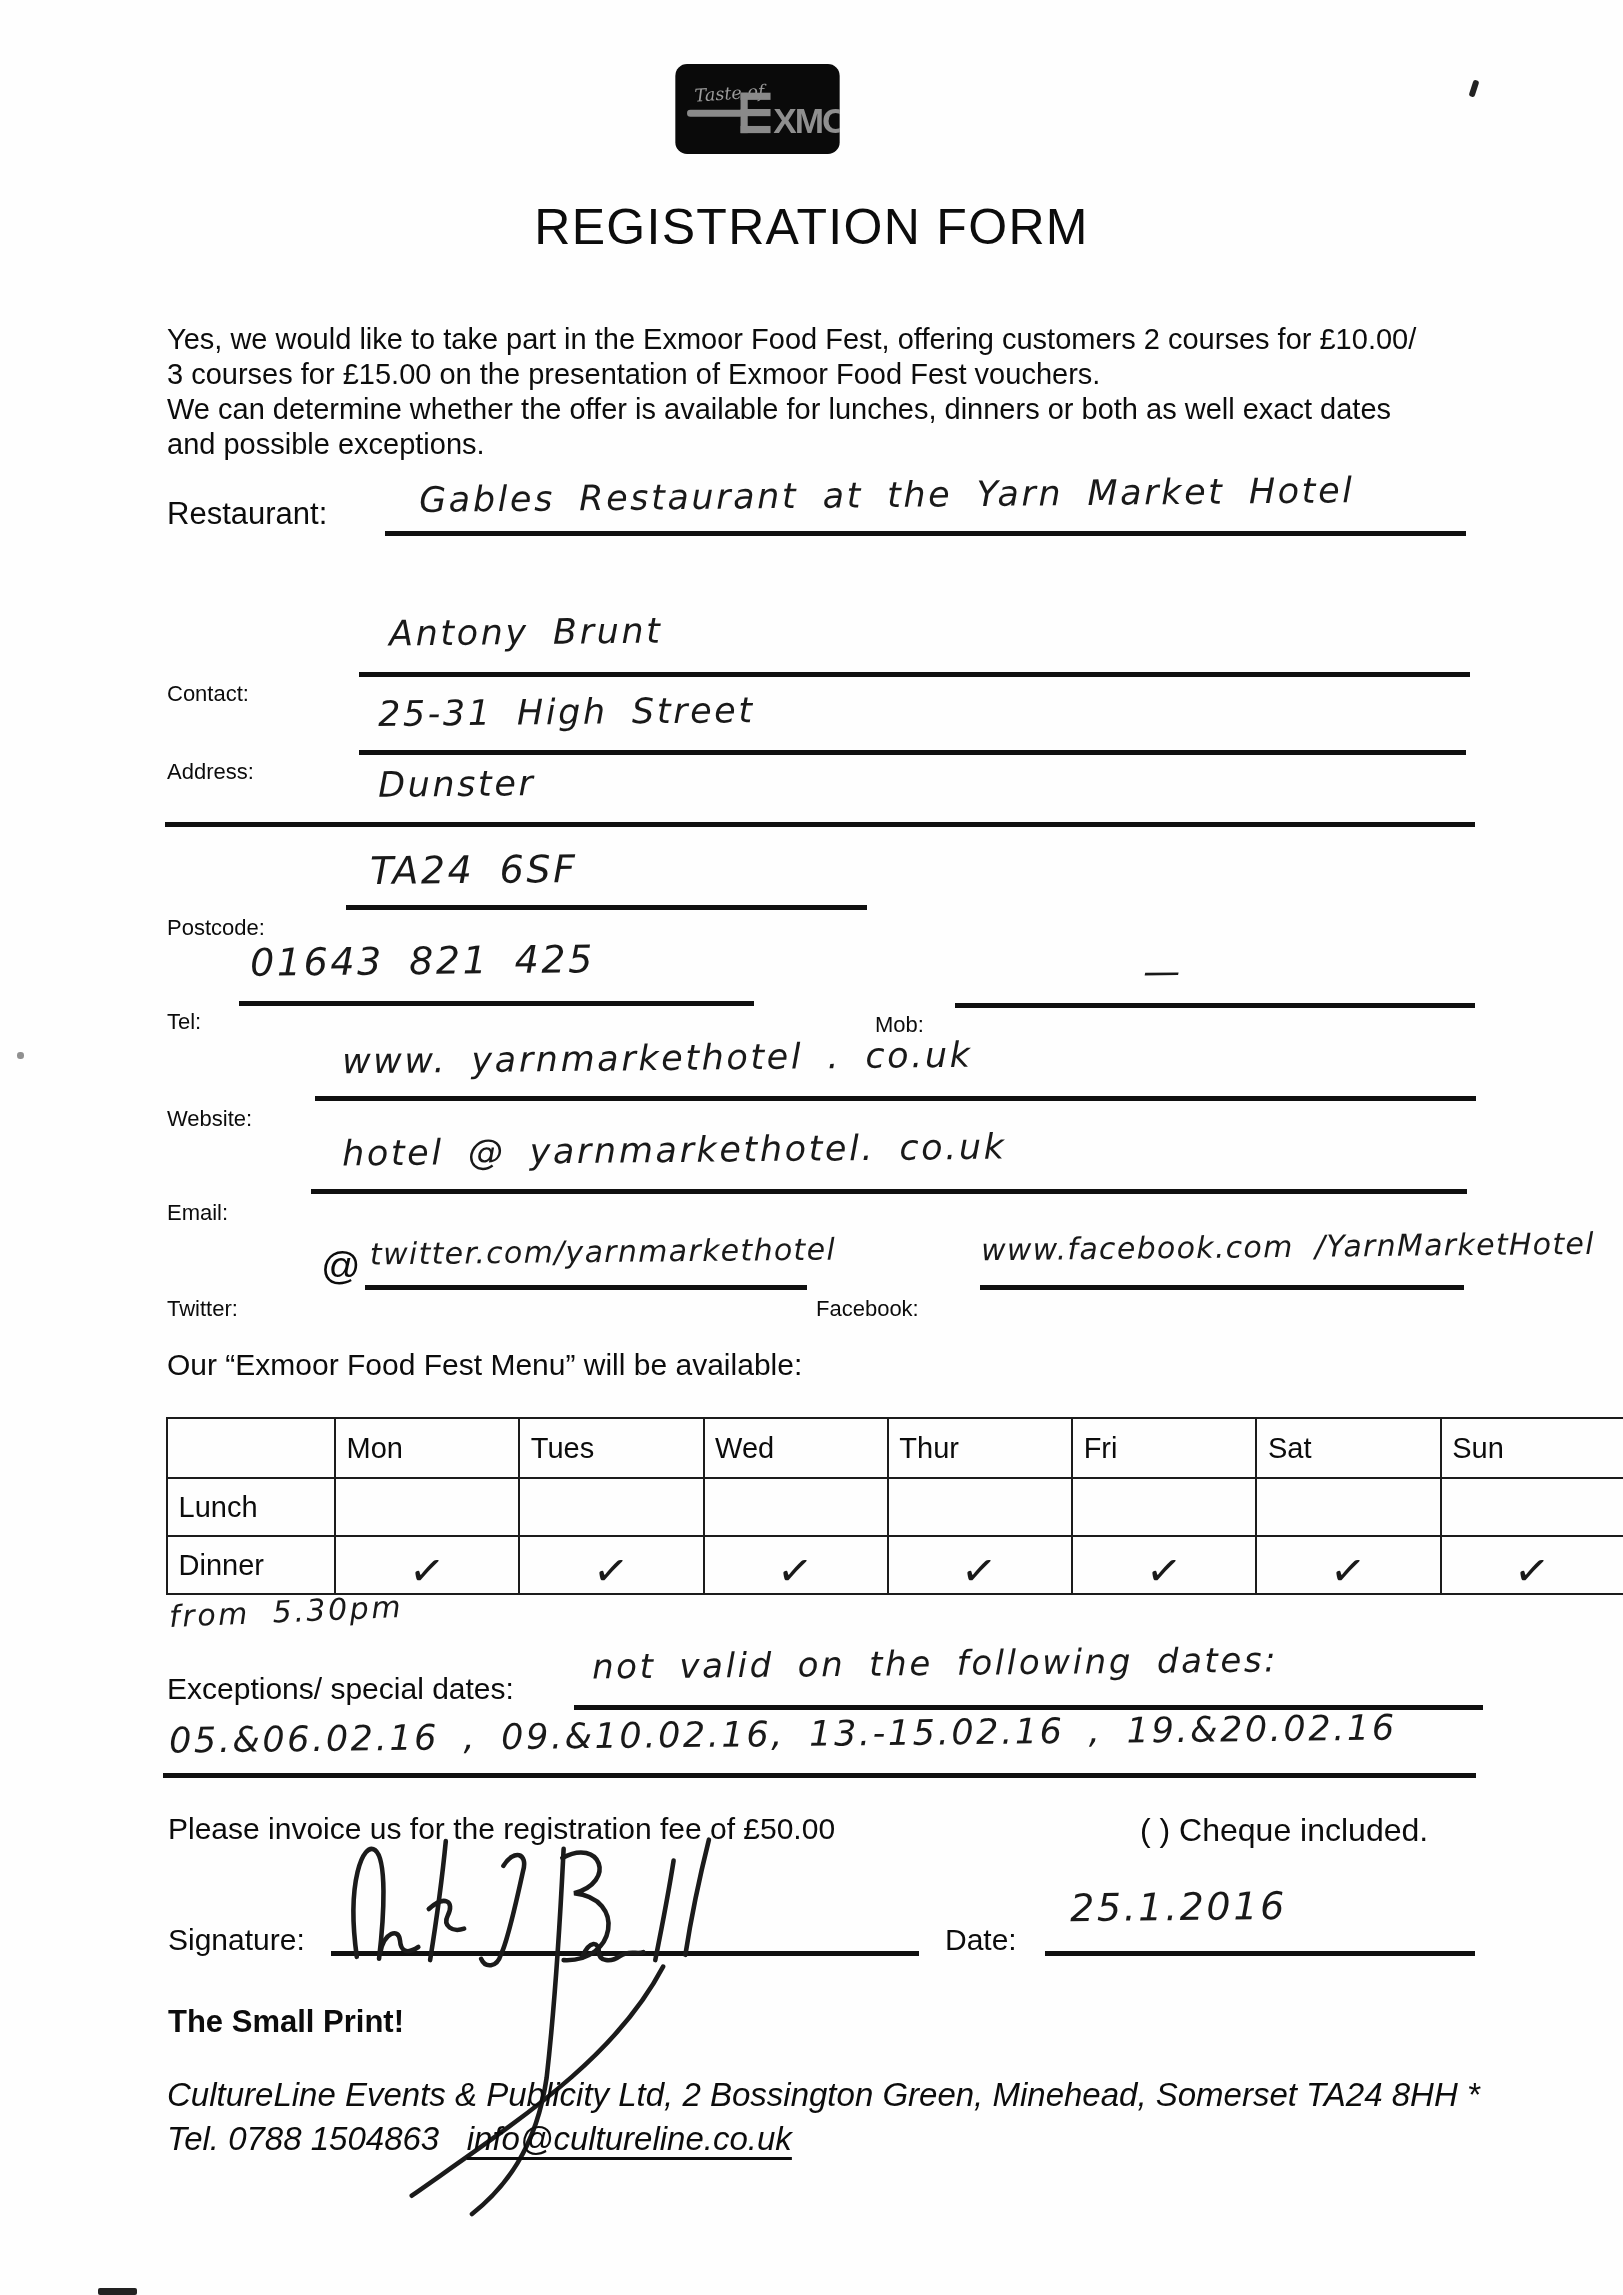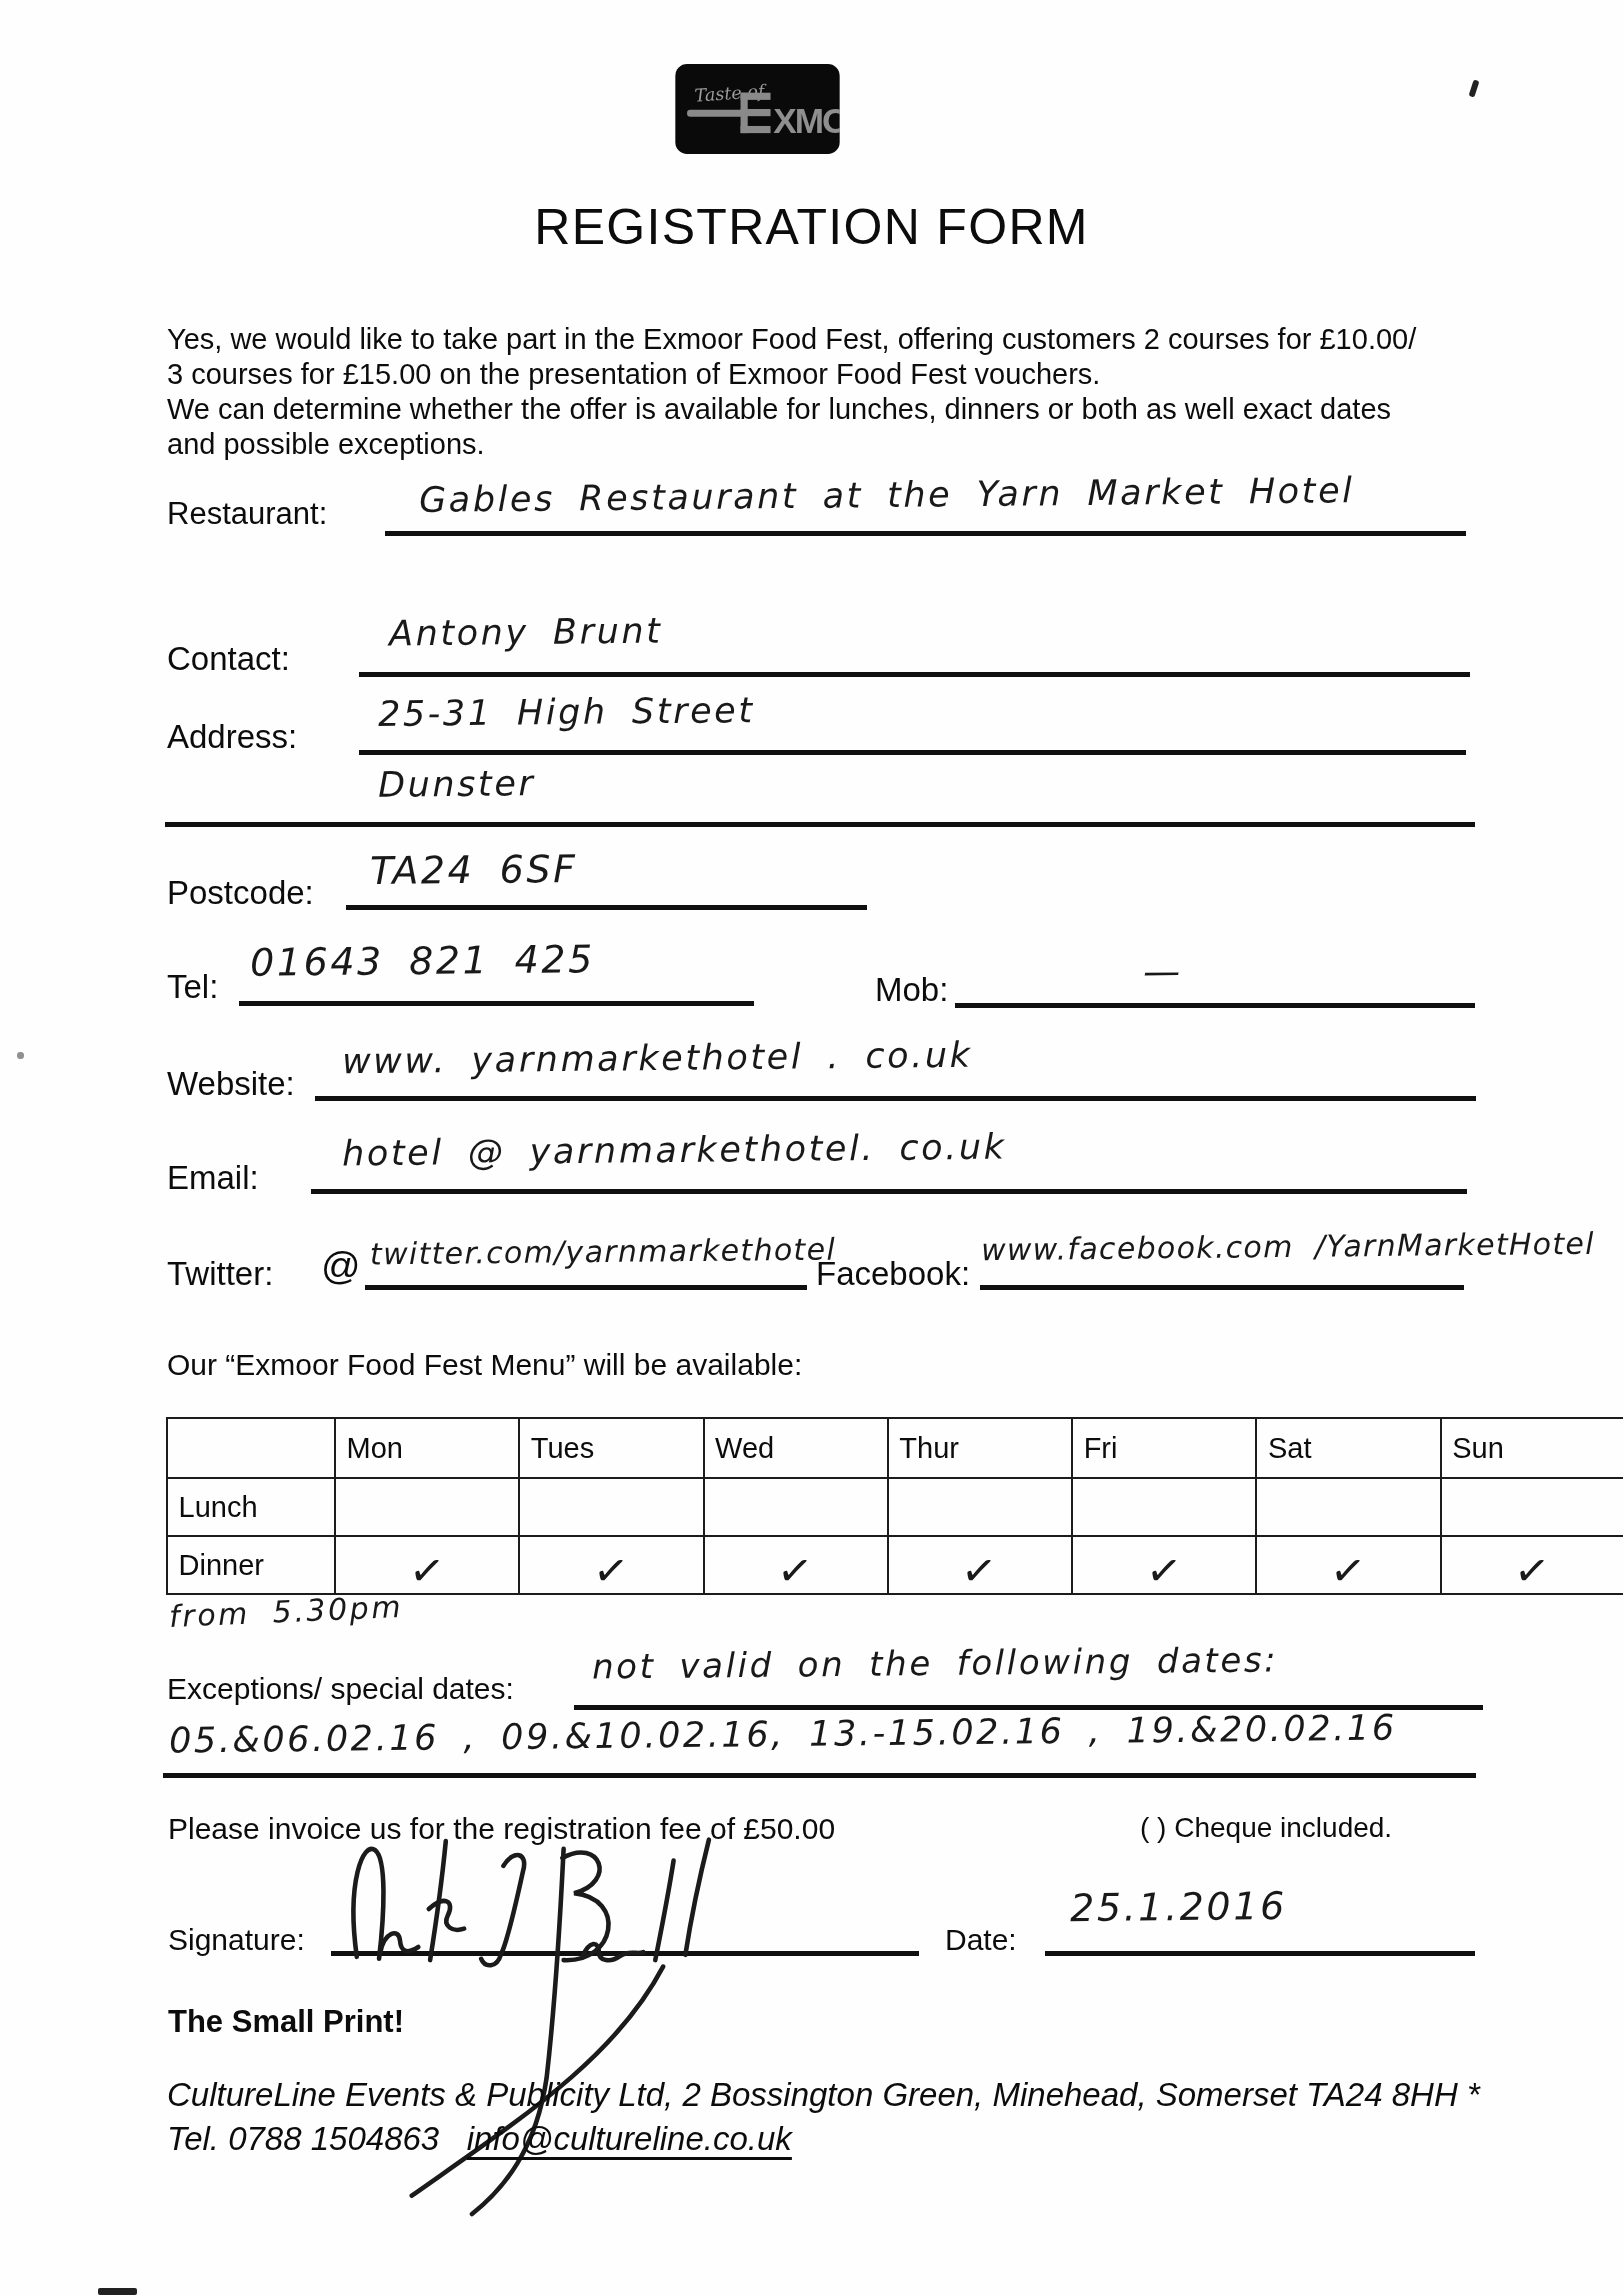--- a/index.html
+++ b/index.html
@@ -6,21 +6,21 @@
   .page {
     position:relative; width:1623px; height:2295px; background:#fefefe;
     font-family:"Liberation Sans", sans-serif; color:#0c0c0c; overflow:hidden;
   }
   .abs { position:absolute; white-space:nowrap; }
 
   
   .title   { left:0; right:0; top:198px; text-align:center; font-size:50px; letter-spacing:1.3px; }
   .subtitle{ left:0; right:0; top:251px; text-align:center; font-size:37px; font-weight:bold; }
   .intro   { left:167px; top:322px; font-size:29px; line-height:35px; }
-  .label   { font-size:33px; }
+  .label   { font-size:22px;margin-top:41px; }
   .blabel  { font-size:31px; font-weight:normal; }
 
   
   .hw {
     font-family:"DejaVu Sans", sans-serif; font-style:italic; color:#191919;
     letter-spacing:2.6px; word-spacing:10.5px; transform:rotate(-0.6deg);
   }
 
   
   .uline { position:absolute; background:#101010; height:4.6px; }
@@ -33,21 +33,21 @@
   #tel-label        { left:167px;  top:968px; }
   #mob-label        { left:875px; top:971px; }
   #website-label    { left:167px;  top:1065px; }
   #email-label      { left:167px;  top:1159px; }
   #twitter-label    { left:167px;  top:1255px; }
   #twitter-at       { left:321px;  top:1244px; font-size:39px; }
   #facebook-label   { left:816px; top:1255px; }
   #menu-heading     { left:167px;  top:1348px; font-size:30px; }
   #exceptions-label { left:167px;  top:1672px; font-size:30px; }
   #invoice-text     { left:168px;  top:1812px; font-size:30px; }
-  #cheque-text      { left:1140px; top:1812px; font-size:28px; }
+  #cheque-text      { left:1140px; top:1812px; font-size:32px; }
   #signature-label  { left:168px;  top:1923px; font-size:30px; }
   #date-label       { left:945px; top:1923px; font-size:30px; }
   #smallprint       { left:168px;  top:2004px; font-size:31px; font-weight:bold; }
   #footer1          { left:167px;  top:2076px; font-size:33px; font-style:italic; }
   #footer2          { left:167px;  top:2120px; font-size:33px; font-style:italic; }
   #footer2 .mail    { margin-left:27.5px; text-decoration:underline; text-decoration-thickness:3.3px; text-underline-offset:6.5px; }
 
   
   #restaurant-value { left:419px;  top:475px;  font-size:35px; }
   #contact-value    { left:389px;  top:612px;  font-size:35px; }

